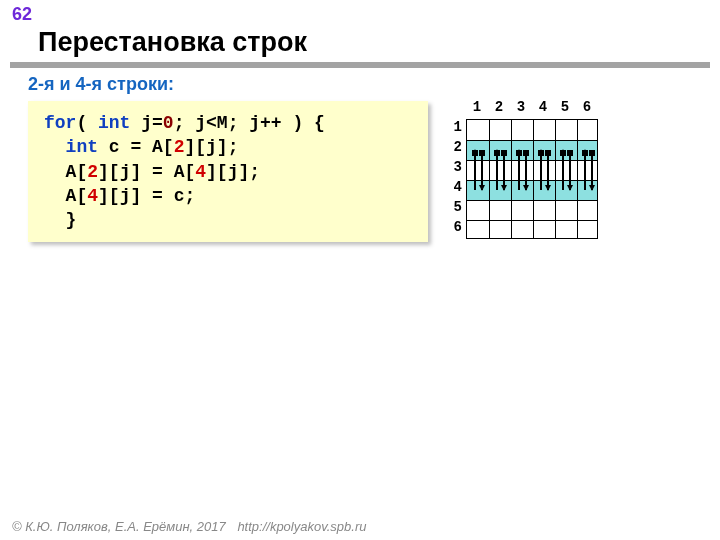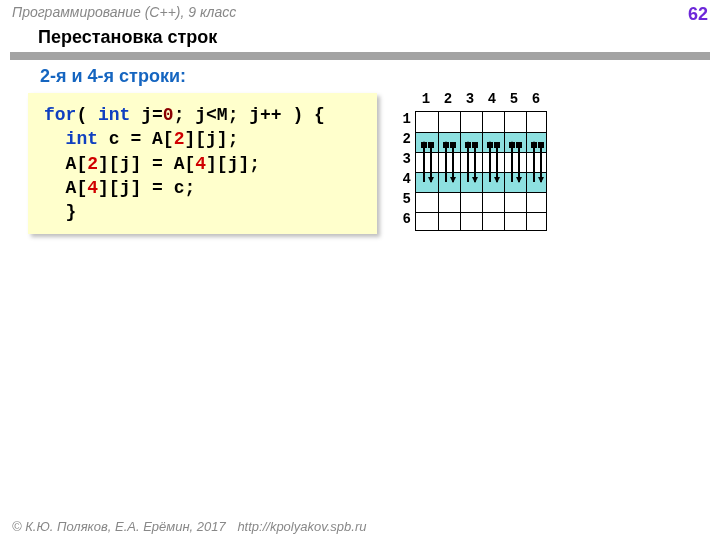--- a/index.html
+++ b/index.html
@@ -11,45 +11,45 @@
     overflow: hidden;
   }
   .header {
     display: flex; justify-content: space-between;
     color: #888; font-style: italic;
     padding: 4px 12px 0 12px;
     font-size: 14px;
   }
   .page-num { font-style: normal; font-weight: bold; color: #6d28d9; font-size: 18px; }
   .title {
-    font-size: 18px; font-weight: bold;
+    font-size: 27px; font-weight: bold;
     padding: 2px 0 4px 28px;
-    border-bottom: 8px solid #a3a3a3;
+    border-bottom: 6px solid #a3a3a3;
     margin: 0 10px;
   }
   .subtitle {
     color: #1565c0; font-weight: bold;
     font-size: 18px;
-    padding: 6px 0 6px 40px;
+    padding: 6px 0 6px 28px;
   }
   .content-row {
     display: flex; align-items: flex-start;
     padding: 0 24px 0 28px;
     gap: 20px;
   }
   .code-box {
     background: #ffffcc;
     font-family: "Courier New", monospace;
     font-size: 18px; font-weight: bold;
     padding: 10px 16px 10px 16px;
     box-shadow: 3px 3px 4px rgba(0,0,0,0.25);
     line-height: 1.35;
     white-space: pre;
     flex: 0 0 auto;
-    width: 349px;
+    width: 400px;
   }
   .kw-blue { color: #1040c0; }
   .kw-darkred { color: #8b0000; }
   .kw-red { color: #d00000; }
   .kw-black { color: #000; }
   .grid-wrap {
     position: relative;
     padding-top: 2px;
   }
   .col-labels {
@@ -104,21 +104,20 @@
   .footer {
     position: absolute; bottom: 6px; left: 12px;
     font-style: italic; color: #888; font-size: 13px;
   }
   .footer .link { margin-left: 8px; }
 </style>
 </head>
 <body>
 
 <div class="header">
-  <span>Программирование (C++), 9 класс</span>
   <span class="page-num">62</span>
 </div>
 
 <h1 class="title">Перестановка строк</h1>
 
 <div class="subtitle">2-я и 4-я строки:</div>
 
 <div class="content-row">
 
   <div class="code-box"><span class="kw-blue">for</span><span class="kw-black">( </span><span class="kw-blue">int</span><span class="kw-black"> j=</span><span class="kw-darkred">0</span><span class="kw-black">; j&lt;M; j++ ) {</span>

